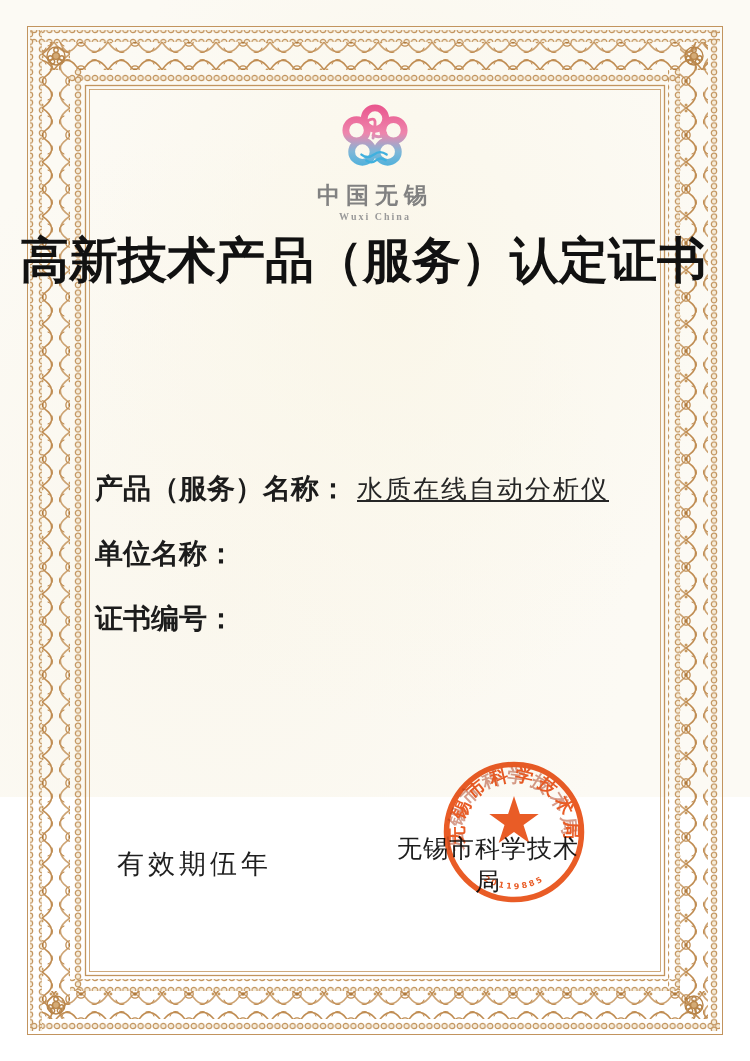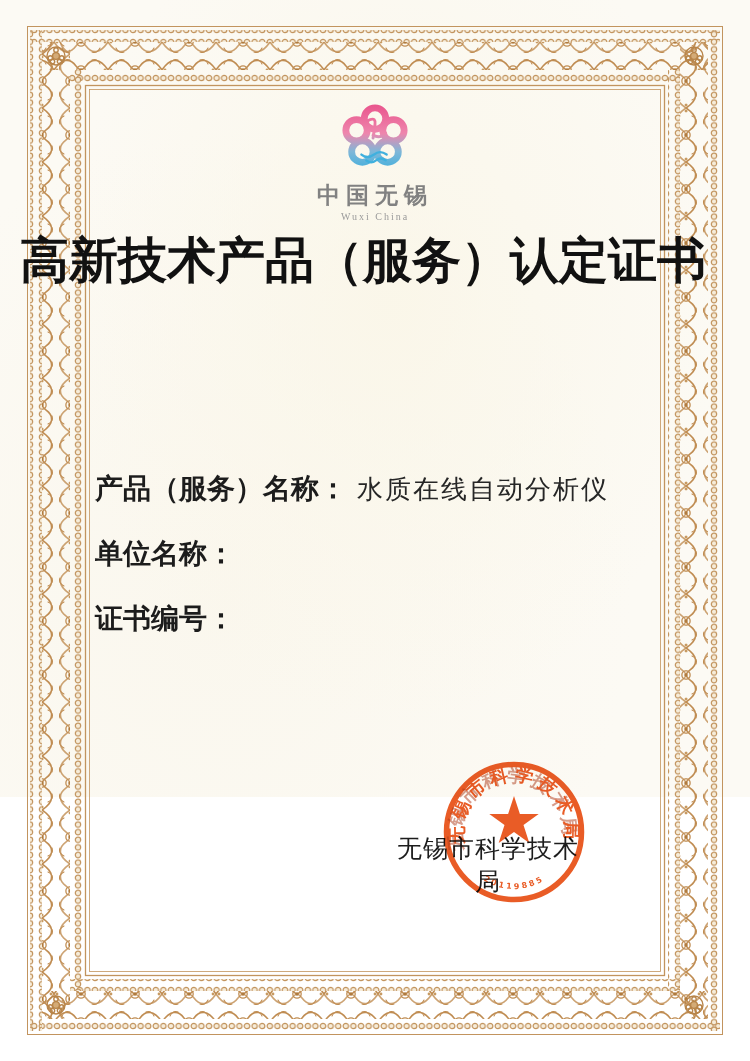--- a/index.html
+++ b/index.html
@@ -8,33 +8,33 @@
   .page{position:relative;width:750px;height:797px;
         background:
           radial-gradient(ellipse at 52% 38%, rgba(250,246,232,.9) 0%, rgba(252,250,243,0) 60%),
           radial-gradient(ellipse at 30% 75%, rgba(249,245,233,.6) 0%, rgba(252,250,243,0) 55%),
           #fcfaf4;}
   .border-svg{position:absolute;left:0;top:0;}
   
   .logo-block{position:absolute;top:104px;left:0;width:100%;text-align:center;}
   .logo-cn{margin-top:2px;font-size:23px;letter-spacing:6px;color:#818181;
            font-weight:600;font-family:"Liberation Serif","DejaVu Serif",serif;}
-  .logo-en{margin-top:0px;font-size:10px;letter-spacing:2px;color:#9a9a9a;font-weight:400;}
+  .logo-en{margin-top:0px;font-size:10px;letter-spacing:2px;color:#9a9a9a;font-weight:700;}
   
   .title{position:absolute;top:228px;left:0;width:100%;margin:0;
          text-align:center;transform:translateX(-12px);
          font-size:49px;font-weight:700;color:#111;letter-spacing:0px;
          font-family:"Liberation Serif","DejaVu Serif",serif;}
   
   .fields{position:absolute;left:95px;top:470px;right:60px;}
   .field{display:flex;align-items:baseline;height:65px;}
   .field .label{font-family:"Liberation Sans","DejaVu Sans",sans-serif;
                 font-weight:700;font-size:28px;color:#1c1c1c;white-space:nowrap;text-align:center;}
   .field .value{margin-left:10px;font-size:26px;color:#262626;letter-spacing:2px;
-                font-family:"Liberation Serif","DejaVu Serif",serif;white-space:nowrap;}
+                font-family:"Liberation Serif","DejaVu Serif",serif;white-space:nowrap;text-decoration:underline;}
   .field .value.latin{font-size:29px;letter-spacing:1px;color:#202020;}
   
   .validity{position:absolute;left:117px;top:846px;font-size:27px;color:#1f1f1f;
             letter-spacing:4px;}
   .issuer-block{position:absolute;left:388px;top:832px;width:200px;text-align:center;
                 color:#1c1c1c;}
   .issuer-name{font-size:25px;letter-spacing:1px;}
   .issue-date{margin-top:8px;font-size:25px;letter-spacing:2px;}
   .seal-svg{position:absolute;left:437px;top:755px;mix-blend-mode:multiply;opacity:.95;}
 </style>
@@ -175,20 +175,21 @@
       <span class="value">水质在线自动分析仪</span>
     </div>
     <div class="field">
       <span class="label">单位名称：</span>
     </div>
     <div class="field">
       <span class="label">证书编号：</span>
     </div>
   </div>
 
+  <div class="validity">有效期伍年</div>
 
   <div class="issuer-block">
     <div class="issuer-name">无锡市科学技术局</div>
   </div>
 
   <svg class="seal-svg" width="154" height="154" viewBox="-77 -77 154 154">
     <defs>
       <path id="sealTopArc" d="M -47.9 17.4 A 51 51 0 1 1 47.9 17.4" fill="none"></path>
       <path id="sealBottomArc" d="M -28.5 49.4 A 57 57 0 0 0 28.5 49.4" fill="none"></path>
     </defs>

